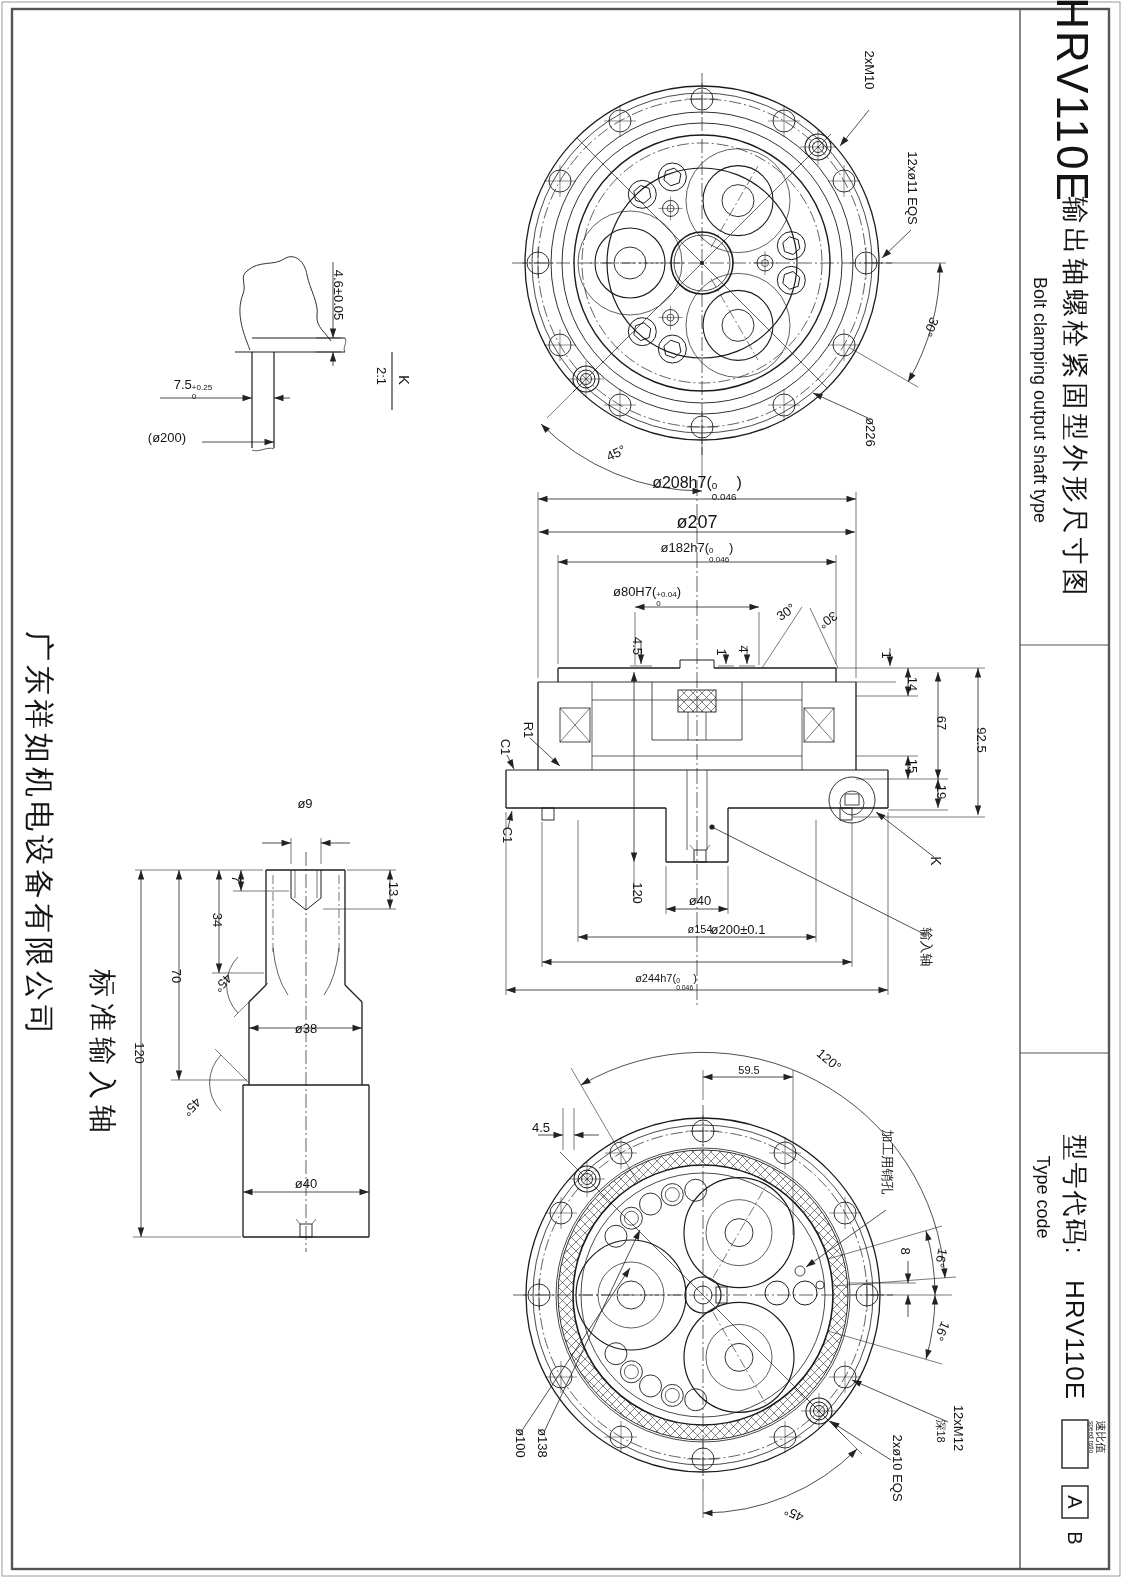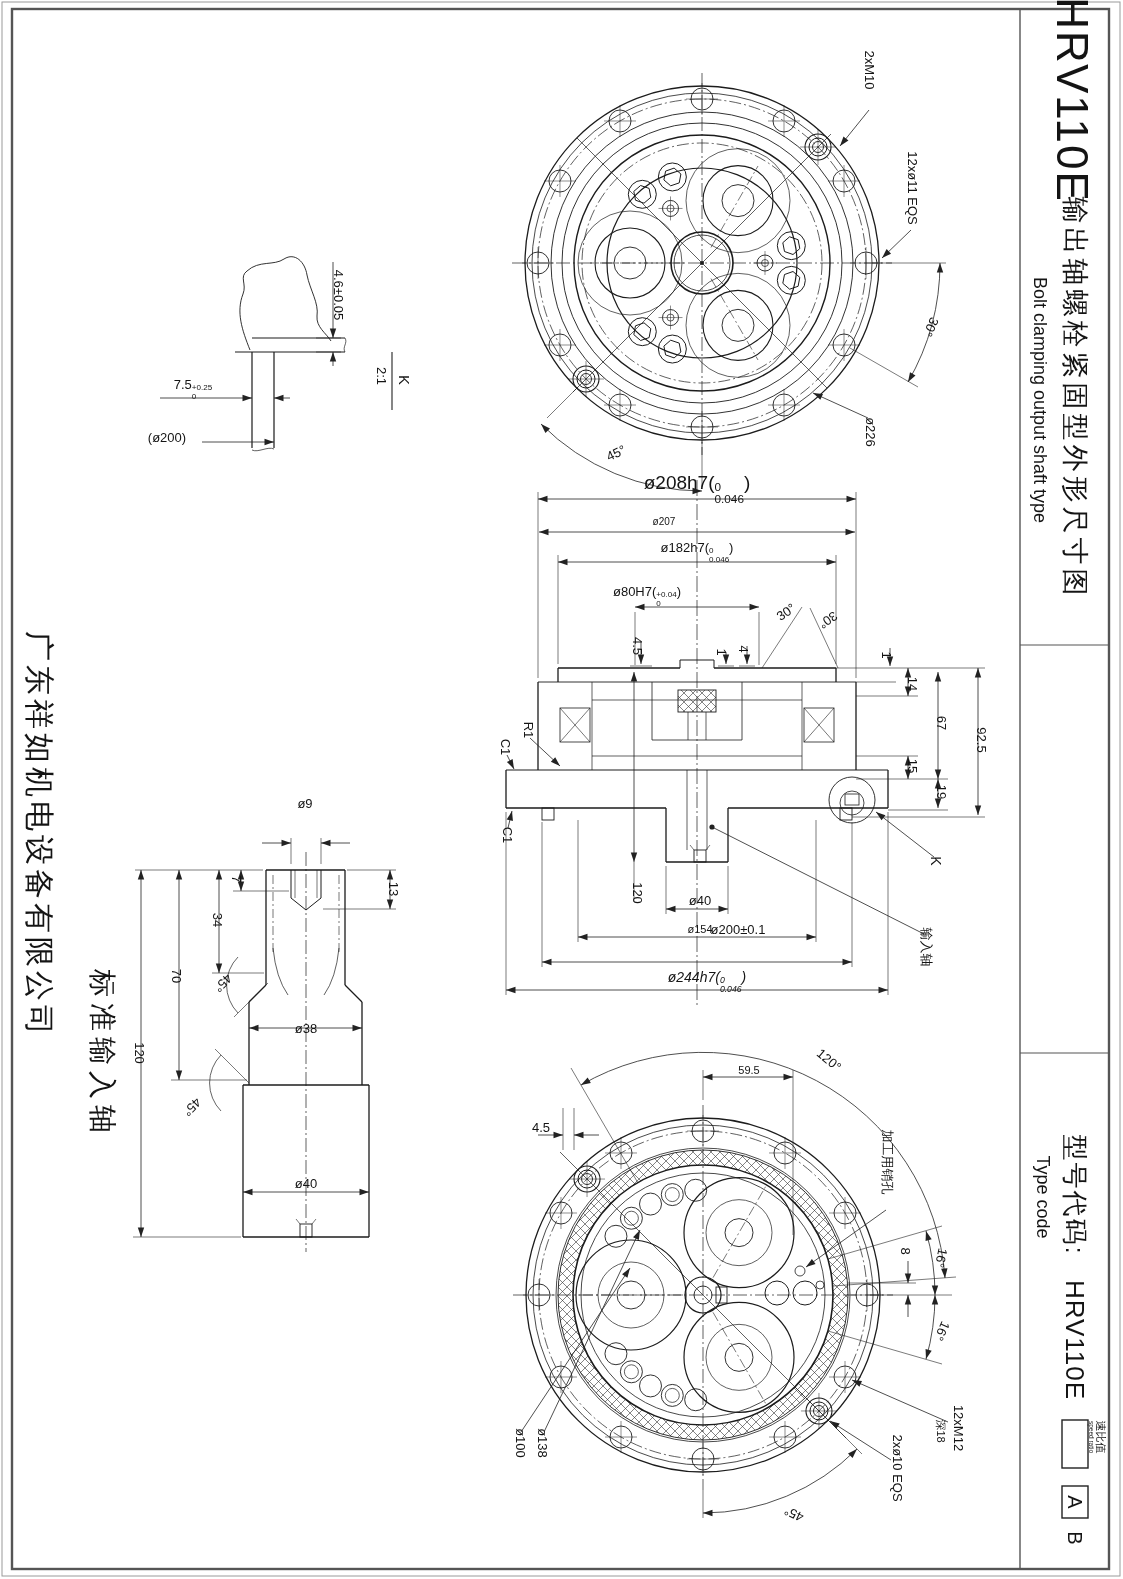--- a/index.html
+++ b/index.html
@@ -390,25 +390,25 @@
       <div class="lbl" style="left: 870px; top: 432px; font-size: 13px; transform: translate(-50%, -50%) rotate(90deg);"><span>ø226</span></div>
       <div class="lbl" style="left: 616px; top: 453px; font-size: 13px; transform: translate(-50%, -50%) rotate(-25deg);"><span>45°</span></div>
       <div class="lbl" style="left: 338px; top: 295px; font-size: 13px; transform: translate(-50%, -50%) rotate(90deg);"><span>4.6±0.05</span></div>
       <div class="lbl" style="left: 404px; top: 380px; font-size: 15px; transform: translate(-50%, -50%) rotate(90deg);"><span>K</span></div>
       <div class="lbl" style="left: 381px; top: 376px; font-size: 13px; transform: translate(-50%, -50%) rotate(90deg);"><span>2:1</span></div>
       <div class="lbl" style="left: 193px; top: 390px; font-size: 13px; transform: translate(-50%, -50%) rotate(0deg);"><span>7.5</span><span class="tol">
           <span>+0.25</span>
           <span>0</span>
         </span></div>
       <div class="lbl" style="left: 167px; top: 437px; font-size: 13px; transform: translate(-50%, -50%) rotate(0deg);"><span>(ø200)</span></div>
-      <div class="lbl" style="left: 697px; top: 489px; font-size: 19px; transform: translate(-50%, -50%) rotate(0deg);"><span>ø208h7(</span><span class="tol">
+      <div class="lbl" style="left: 697px; top: 489px; font-size: 16px; transform: translate(-50%, -50%) rotate(0deg);"><span>ø208h7(</span><span class="tol">
           <span>0</span>
           <span>0.046</span>
         </span><span>)</span></div>
-      <div class="lbl" style="left: 664px; top: 522px; font-size: 10px; transform: translate(-50%, -50%) rotate(0deg);"><span>ø207</span></div>
+      <div class="lbl" style="left: 697px; top: 522px; font-size: 18px; transform: translate(-50%, -50%) rotate(0deg);"><span>ø207</span></div>
       <div class="lbl" style="left: 697px; top: 553px; font-size: 13px; transform: translate(-50%, -50%) rotate(0deg);"><span>ø182h7(</span><span class="tol">
           <span>0</span>
           <span>0.046</span>
         </span><span>)</span></div>
       <div class="lbl" style="left: 647px; top: 597px; font-size: 13px; transform: translate(-50%, -50%) rotate(0deg);"><span>ø80H7(</span><span class="tol">
           <span>+0.04</span>
           <span>0</span>
         </span><span>)</span></div>
       <div class="lbl" style="left: 786px; top: 612px; font-size: 13px; transform: translate(-50%, -50%) rotate(-35deg);"><span>30°</span></div>
       <div class="lbl" style="left: 828px; top: 620px; font-size: 13px; transform: translate(-50%, -50%) rotate(145deg);"><span>30°</span></div>
@@ -423,21 +423,21 @@
       <div class="lbl" style="left: 941px; top: 792px; font-size: 13px; transform: translate(-50%, -50%) rotate(90deg);"><span>19</span></div>
       <div class="lbl" style="left: 528px; top: 730px; font-size: 13px; transform: translate(-50%, -50%) rotate(90deg);"><span>R1</span></div>
       <div class="lbl" style="left: 505px; top: 747px; font-size: 13px; transform: translate(-50%, -50%) rotate(90deg);"><span>C1</span></div>
       <div class="lbl" style="left: 507px; top: 835px; font-size: 13px; transform: translate(-50%, -50%) rotate(90deg);"><span>C1</span></div>
       <div class="lbl" style="left: 936px; top: 861px; font-size: 14px; transform: translate(-50%, -50%) rotate(90deg);"><span>K</span></div>
       <div class="lbl" style="left: 926px; top: 947px; font-size: 13px; transform: translate(-50%, -50%) rotate(90deg);"><span>输入轴</span></div>
       <div class="lbl" style="left: 637px; top: 893px; font-size: 13px; transform: translate(-50%, -50%) rotate(90deg);"><span>120</span></div>
       <div class="lbl" style="left: 700px; top: 900px; font-size: 13px; transform: translate(-50%, -50%) rotate(0deg);"><span>ø40</span></div>
       <div class="lbl" style="left: 700px; top: 929px; font-size: 11px; transform: translate(-50%, -50%) rotate(0deg);"><span>ø154</span></div>
       <div class="lbl" style="left: 738px; top: 929px; font-size: 13px; transform: translate(-50%, -50%) rotate(0deg);"><span>ø200±0.1</span></div>
-      <div class="lbl" style="left: 707px; top: 982px; font-size: 14px; transform: translate(-50%, -50%) rotate(0deg); font-style: italic;"><span>ø244h7(</span><span class="tol">
+      <div class="lbl" style="left: 666px; top: 982px; font-size: 11px; transform: translate(-50%, -50%) rotate(0deg);"><span>ø244h7(</span><span class="tol">
           <span>0</span>
           <span>0.046</span>
         </span><span>)</span></div>
       <div class="lbl" style="left: 305px; top: 803px; font-size: 13px; transform: translate(-50%, -50%) rotate(0deg);"><span>ø9</span></div>
       <div class="lbl" style="left: 236px; top: 879px; font-size: 13px; transform: translate(-50%, -50%) rotate(90deg);"><span>7</span></div>
       <div class="lbl" style="left: 393px; top: 889px; font-size: 13px; transform: translate(-50%, -50%) rotate(90deg);"><span>13</span></div>
       <div class="lbl" style="left: 217px; top: 920px; font-size: 13px; transform: translate(-50%, -50%) rotate(90deg);"><span>34</span></div>
       <div class="lbl" style="left: 176px; top: 976px; font-size: 13px; transform: translate(-50%, -50%) rotate(90deg);"><span>70</span></div>
       <div class="lbl" style="left: 139px; top: 1053px; font-size: 13px; transform: translate(-50%, -50%) rotate(90deg);"><span>120</span></div>
       <div class="lbl" style="left: 223px; top: 983px; font-size: 13px; transform: translate(-50%, -50%) rotate(135deg);"><span>45°</span></div>

